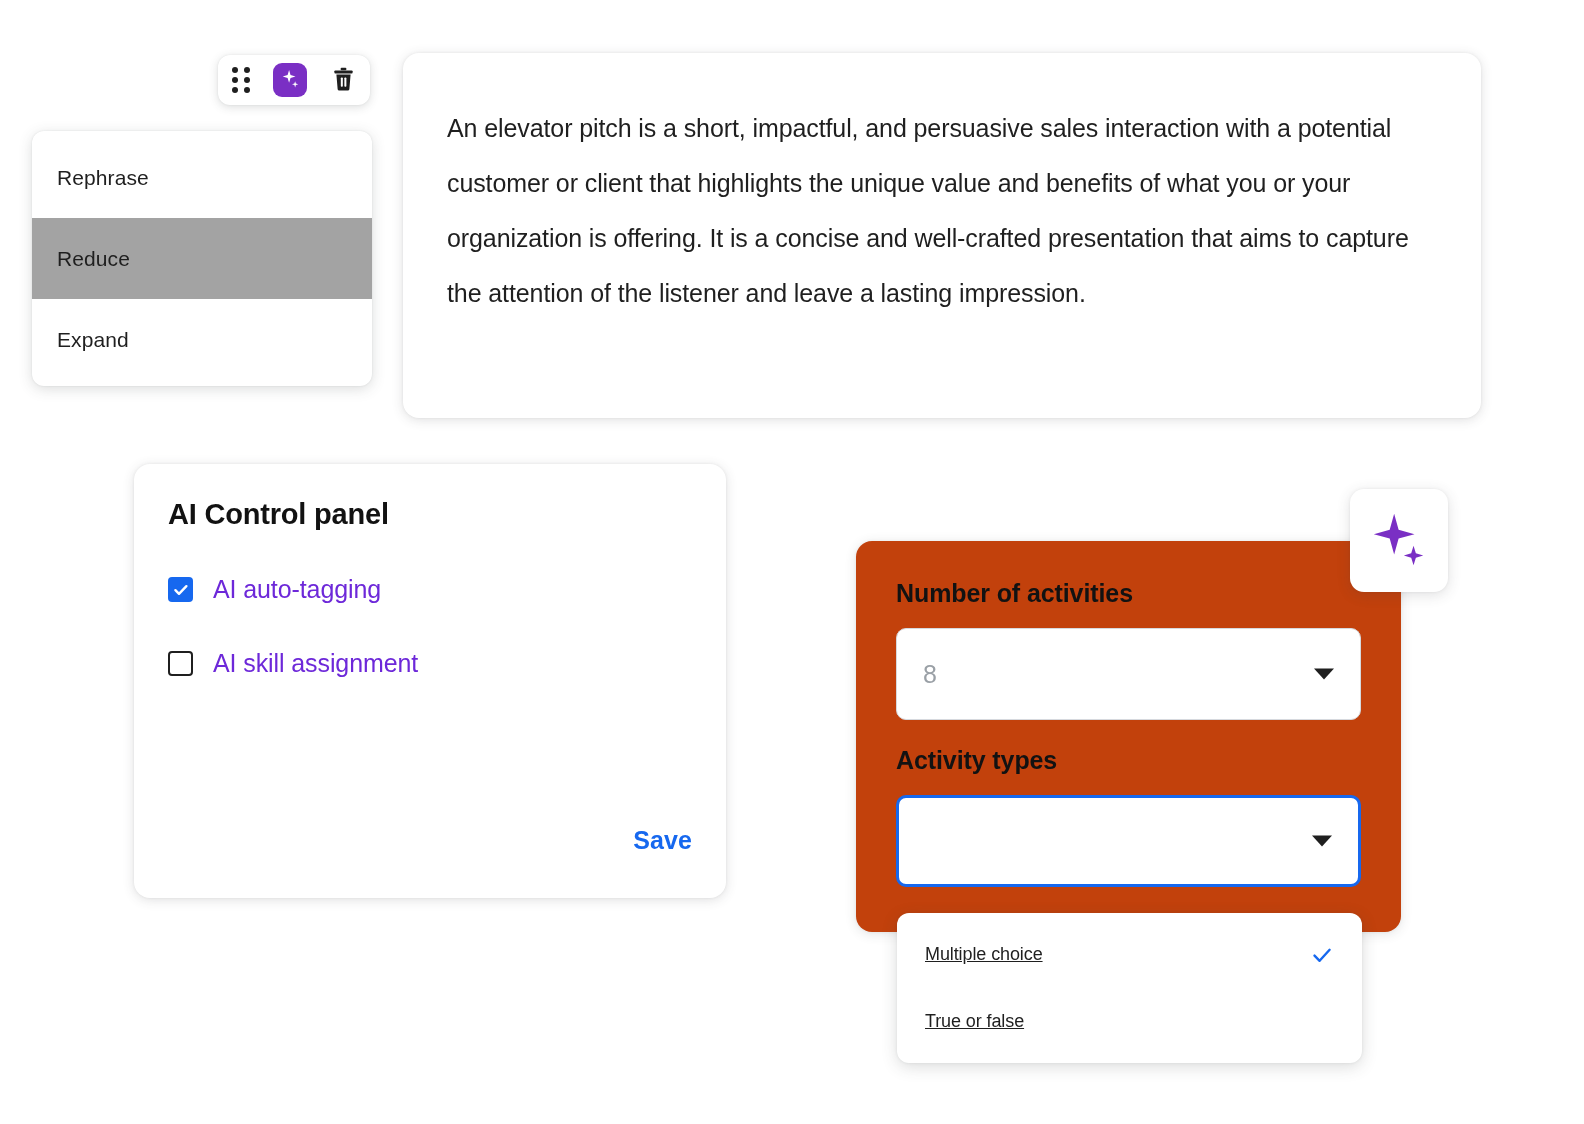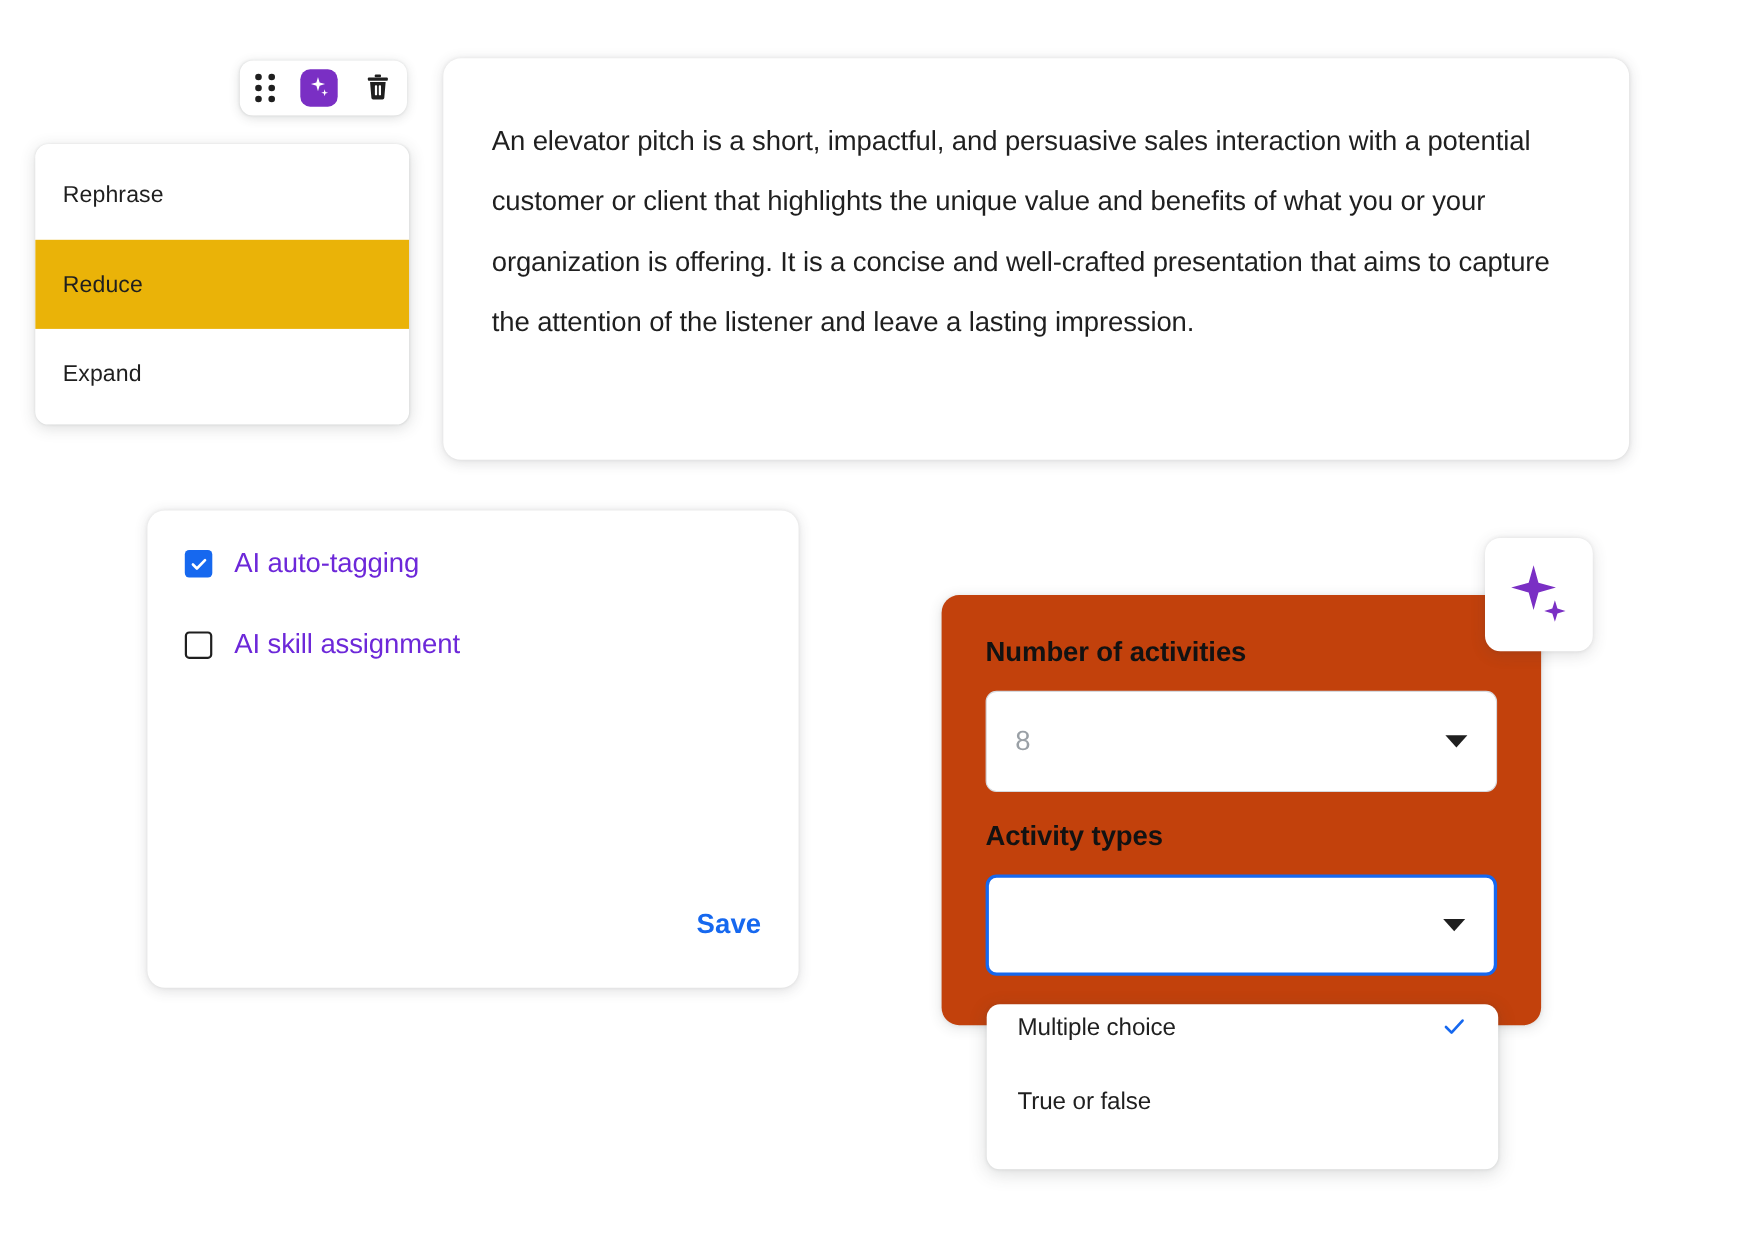--- a/index.html
+++ b/index.html
@@ -97,21 +97,21 @@
     display: flex;
     align-items: center;
     padding: 0 25px;
     font-size: 21px;
     color: #1f1f1f;
     letter-spacing: .1px;
     cursor: pointer;
     box-sizing: border-box;
   }
   .menu-item.is-active {
-    background: #eab308;
+    background: #a3a3a3;
   }
 
   
   #introduction-card {
     position: absolute;
     left: 403px;
     top: 53px;
     width: 1078px;
     height: 365px;
     background: #ffffff;
@@ -267,28 +267,29 @@
     width: 465px;
     background: #ffffff;
     border-radius: 12px;
     box-shadow: 0 4px 16px rgba(60,64,67,.18), 0 0 3px rgba(60,64,67,.10);
     padding: 8px 0;
     z-index: 45;
   }
   .option-row {
     height: 67px;
     display: flex;
-    align-items: flex-start;
+    align-items: center;
     justify-content: space-between;
     padding: 0 28px;
-    font-size: 22px;
+    font-size: 18px;
     color: #1f1f1f;
     letter-spacing: -0.1px;
     cursor: pointer;
     box-sizing: border-box;
+    text-decoration: underline;
   }
   .option-check { display: flex; align-items: center; }
 
   
   #ai-sparkle-button {
     position: absolute;
     left: 1350px;
     top: 489px;
     width: 98px;
     height: 103px;
@@ -349,20 +350,21 @@
     <div class="menu-item">
       <span>Expand</span>
     </div>
   </div>
 
   <div id="introduction-card">
     <p>An elevator pitch is a short, impactful, and persuasive sales interaction with a potential customer or client that highlights the unique value and benefits of what you or your organization is offering. It is a concise and well-crafted presentation that aims to capture the attention of the listener and leave a lasting impression.</p>
   </div>
 
   <div id="ai-control-panel">
+    <h3>AI Control panel</h3>
 
     <div class="check-row">
       <span class="cbox on">
         <svg width="18" height="18" viewBox="0 0 18 18" aria-hidden="true">
           <path d="M3.4 9.2 L7 12.8 L14.4 5.2" fill="none" stroke="#ffffff" stroke-width="2.4" stroke-linecap="round" stroke-linejoin="round"></path>
         </svg>
       </span>
       <span class="check-label">AI auto-tagging</span>
     </div>
 

